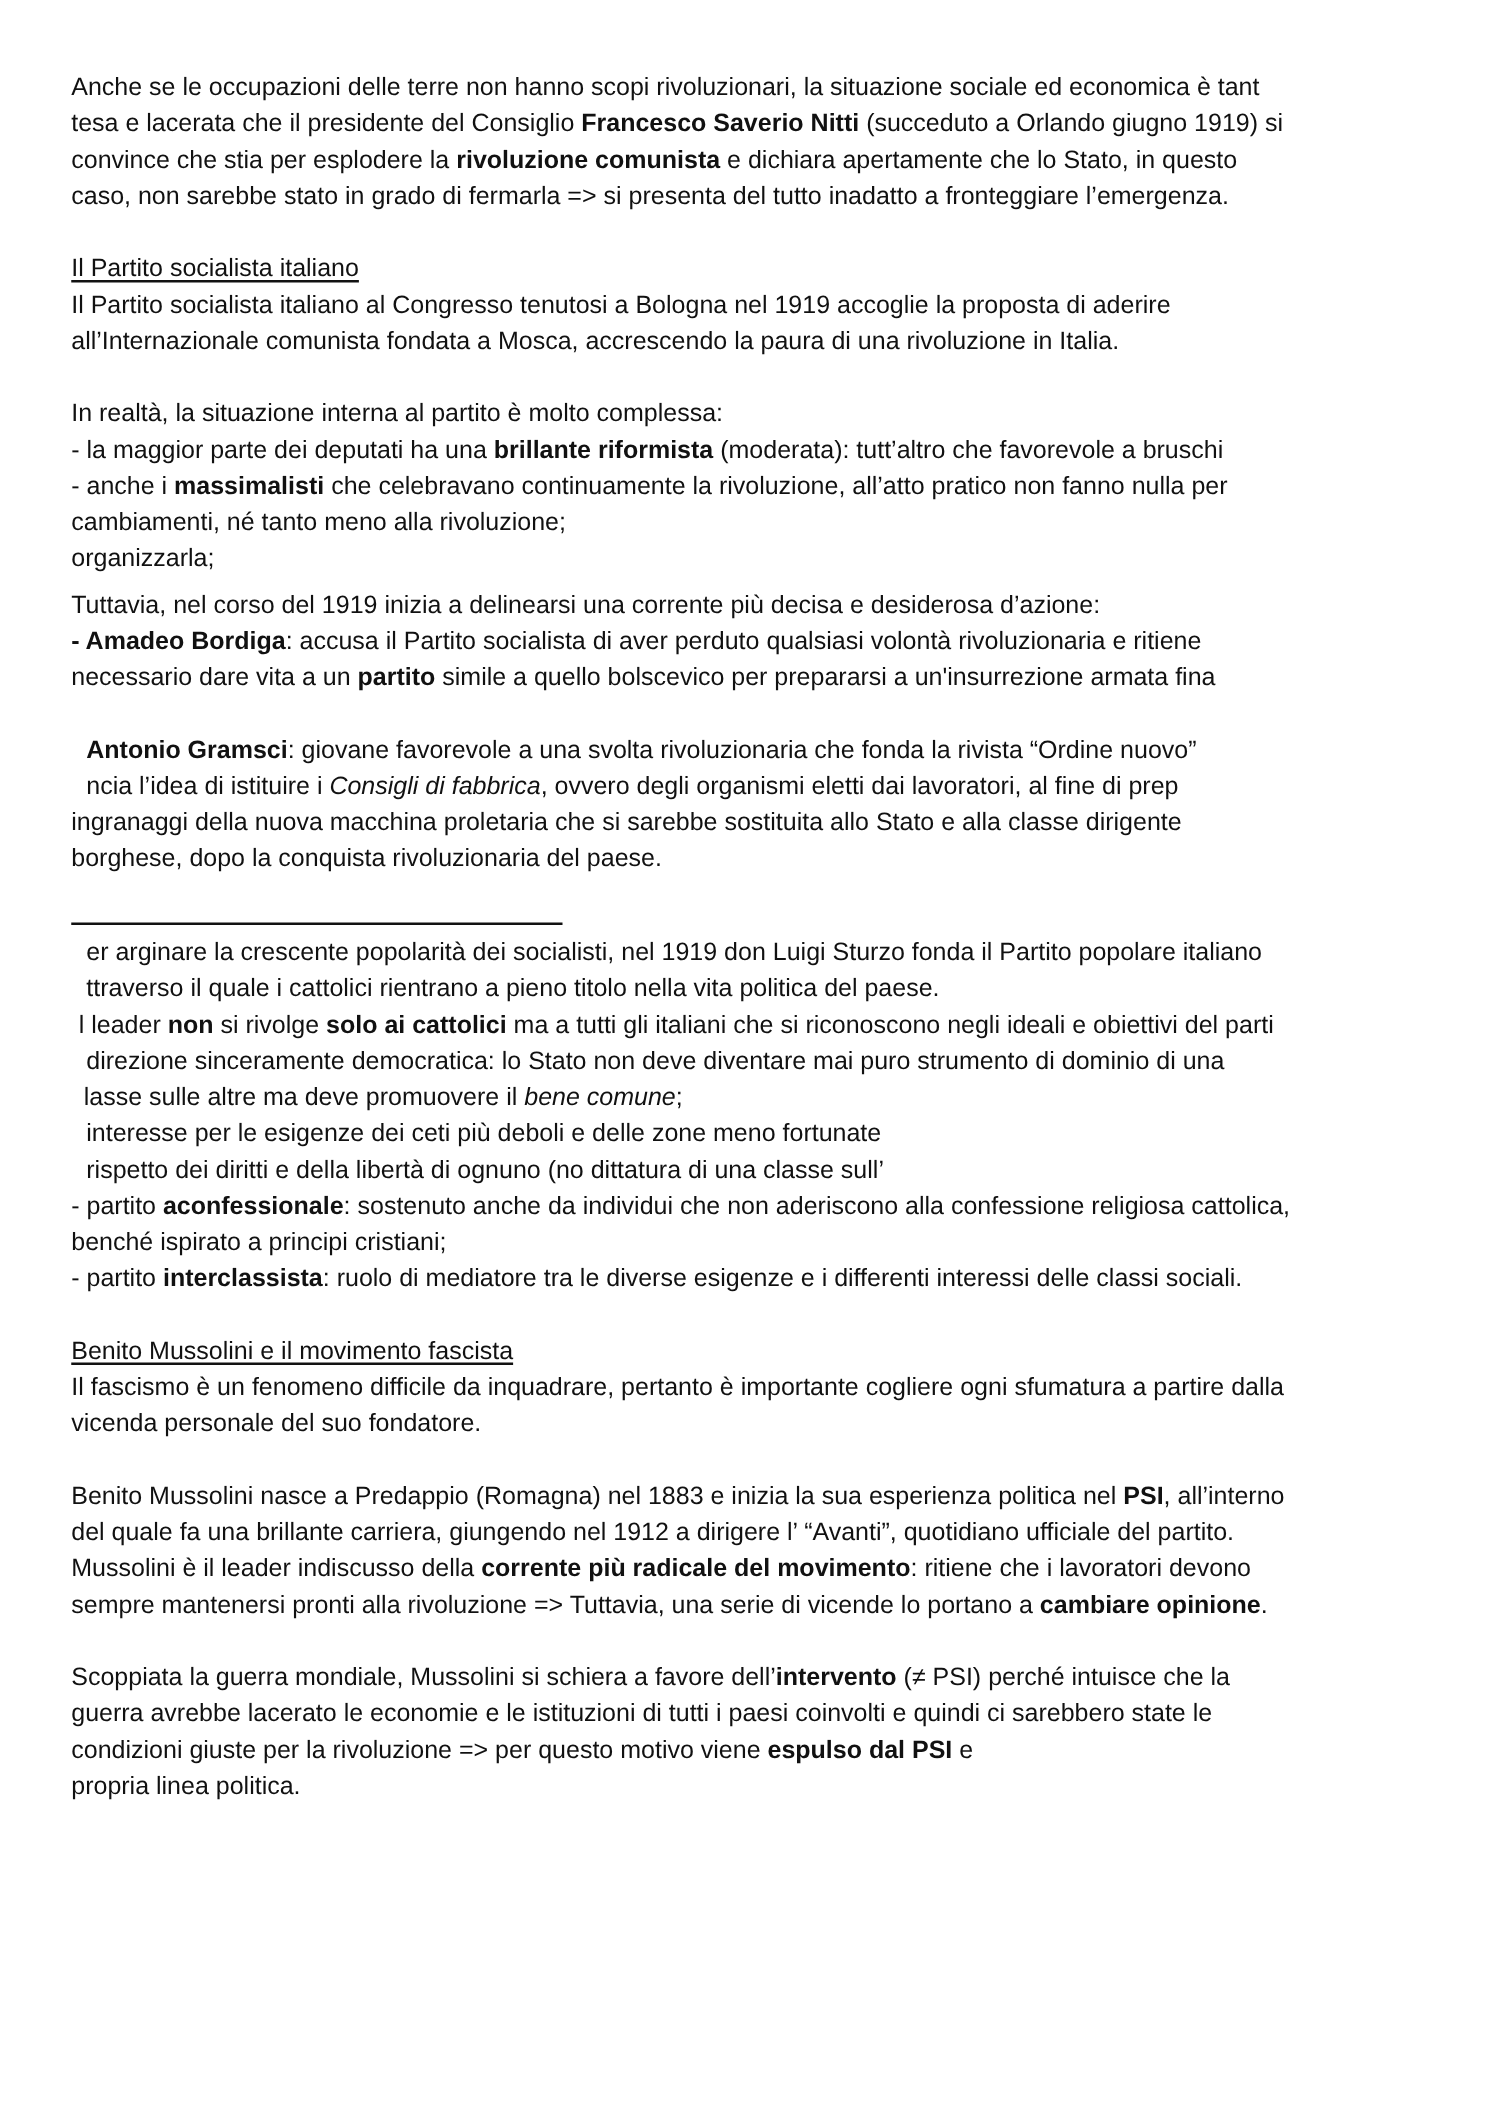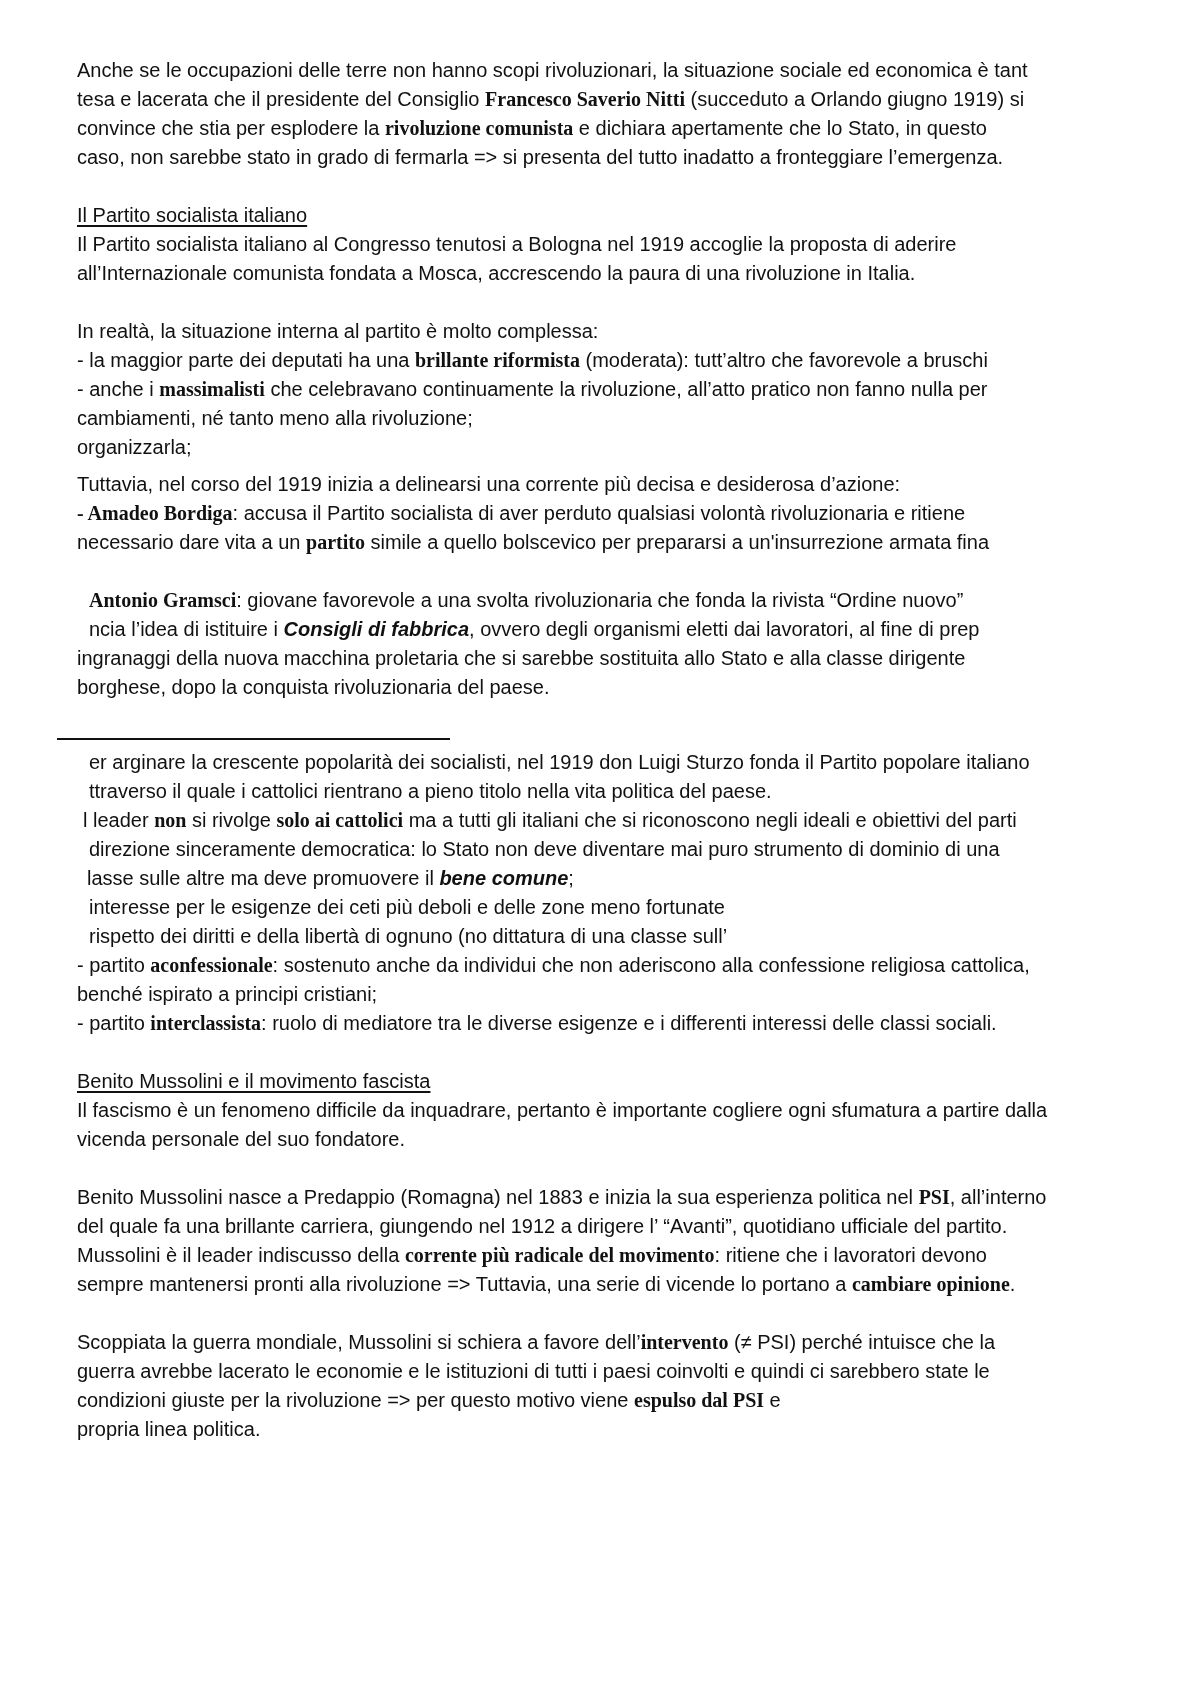--- a/index.html
+++ b/index.html
@@ -19,33 +19,32 @@
     .page {
       position: absolute;
       left: 57px;
       top: 56px;
       width: 1120px;
     }
     .line {
       white-space: pre;
       line-height: 29px;
       height: 29px;
-      margin-left: 20px;
     }
     .gap { height: 29px; }
     .gap-s { height: 8px; }
     .gap-l { height: 36px; }
     .heading {
       font-weight: normal;
       text-decoration: underline;
       text-decoration-thickness: 2px;
       text-underline-offset: 3px;
     }
-    b { font-weight: bold; font-family: Liberation Serif, serif; }
-    .bi { font-weight: bold; font-style: italic; }
+    b { font-weight: bold; }
+    .bi { font-weight: normal; font-style: italic; }
     .divider {
       width: 393px;
       height: 0;
       border-top: 2px solid #111111;
       margin: 0 0 8px 0;
     }
     .ind1 { padding-left: 12px; }
     .ind2 { padding-left: 6px; }
     .ind3 { padding-left: 10px; }
   </style>

